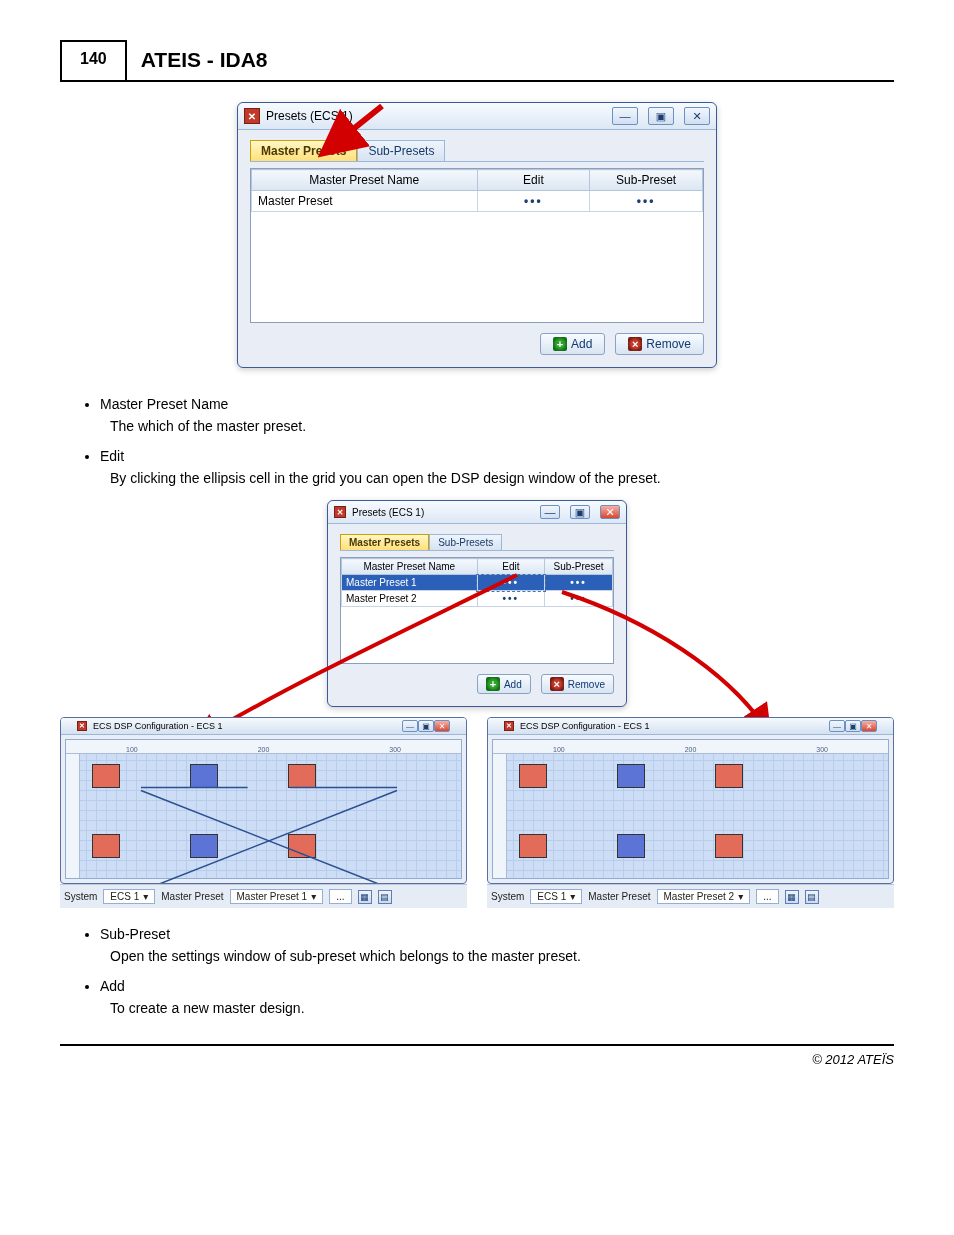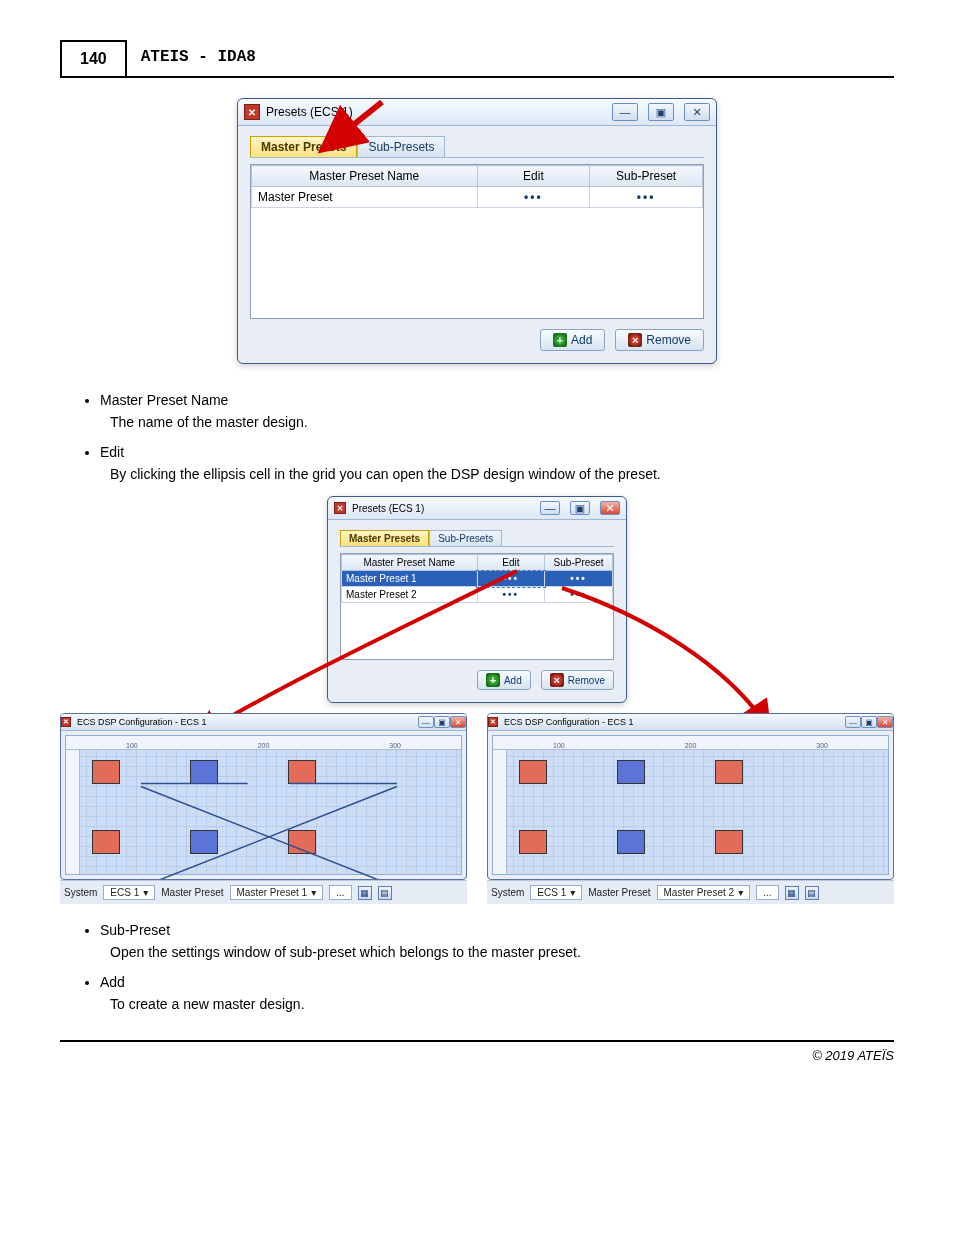--- a/index.html
+++ b/index.html
@@ -7,21 +7,21 @@
     font-family: Arial, sans-serif;
     font-size: 14px;
     margin: 0;
     padding: 40px 60px 20px 60px;
     color: #000;
     background: #fff;
     width: 954px;
   }
   .pghdr { display:flex; align-items:stretch; border-bottom:2px solid #000; font-weight:bold; margin-bottom:20px; }
   .pgnum-box { border:2px solid #000; border-bottom:none; padding:8px 18px; font-size:16px; }
-  .pgtitle { padding:8px 14px; font-size:16px;font-family:Liberation Mono, monospace; }
+  .pgtitle { padding:8px 14px; font-size:21px; }
   .win {
     background:#e9eef6;
     border:1px solid #3c5a9a;
     border-radius:6px;
     box-shadow:0 2px 6px rgba(0,0,0,0.2);
     font-size:12px;
   }
   .win.large { width:480px; margin:0 auto 28px auto; }
   .win.small { width:300px; margin:0 auto 12px auto; font-size:10px; }
   .titlebar {
@@ -58,21 +58,21 @@
   .ic-add { background:radial-gradient(circle,#2ea32e 40%,#166f16 70%);border-radius:2px;position:relative; }
   .ic-add::before{content:"+";color:#fff;position:absolute;inset:0;display:flex;align-items:center;justify-content:center;font-size:11px;font-weight:bold;}
   .ic-rem { background:radial-gradient(circle,#c43a2a 40%,#7a1d12 70%);border-radius:2px;position:relative; }
   .ic-rem::before{content:"×";color:#fff;position:absolute;inset:0;display:flex;align-items:center;justify-content:center;font-size:11px;font-weight:bold;}
   .bullets { margin:6px 0 0 40px; padding:0; }
   .bullets > li { list-style:disc; margin:10px 0 4px 0; }
   .desc { margin:6px 0 14px 50px; }
   .diagram-row { display:flex; justify-content:space-between; gap:20px; margin:0 0 18px 0; position:relative; }
   .dsp { flex:1; }
   .dsp-win { border:1px solid #5670a4;background:#e9eef6;border-radius:4px;overflow:hidden;font-size:9px; }
-  .dsp-title { display:flex;align-items:center;background:linear-gradient(#f5f9fd,#d5e1f1);padding:2px 0;border-bottom:1px solid #9db7d8; }
+  .dsp-title { display:flex;align-items:center;background:linear-gradient(#f5f9fd,#d5e1f1);padding:2px 16px;border-bottom:1px solid #9db7d8; }
   .dsp-title .spacer{flex:1;}
   .dsp-body { background:#cdddf5;height:140px;position:relative;border:1px solid #93add2;margin:4px; }
   .grid-bg {
     background-image:linear-gradient(#b7cdec 1px,transparent 1px),linear-gradient(90deg,#b7cdec 1px,transparent 1px);
     background-size:10px 10px;
   }
   .node { position:absolute;width:28px;height:24px;border:1px solid #333;display:flex;align-items:center;justify-content:center;font-size:6px;text-align:center; }
   .node.red { background:#e36b5a; }
   .node.blue { background:#5b74d6; }
   .dsp-footer { display:flex;align-items:center;gap:6px;padding:4px;background:#e6ecf6;border-top:1px solid #b8c8df;font-size:10px;color:#222; }
@@ -146,21 +146,21 @@
           <path d="M0,0 L8,4 L0,8 Z" fill="#d20000"></path>
         </marker>
       </defs>
     <line x1="145" y1="4" x2="90" y2="48" stroke="#d20000" stroke-width="6" marker-end="url(#ah1)"></line>
   </svg>
 </div>
 
 <ul class="bullets">
   <li><span>Master Preset Name</span></li>
 </ul>
-<div class="desc">The name of the master design.</div>
+<div class="desc">The which of the master preset.</div>
 
 <ul class="bullets">
   <li><span>Edit</span></li>
 </ul>
 <div class="desc">By clicking the ellipsis cell in the grid you can open the DSP design window of the preset.</div>
 
 <div class="center-wrap">
   <div class="win small" style="margin:0 auto;">
     <div class="titlebar">
       <span class="app-icon" style="width:12px;height:12px;font-size:8px;">✕</span>
@@ -324,13 +324,13 @@
 <ul class="bullets">
   <li><span>Sub-Preset</span></li>
 </ul>
 <div class="desc">Open the settings window of sub-preset which belongs to the master preset.</div>
 
 <ul class="bullets">
   <li><span>Add</span></li>
 </ul>
 <div class="desc">To create a new master design.</div>
 
-<div class="foot-line">© 2019 ATEÏS</div>
+<div class="foot-line">© 2012 ATEÏS</div>
 
 </body></html>

